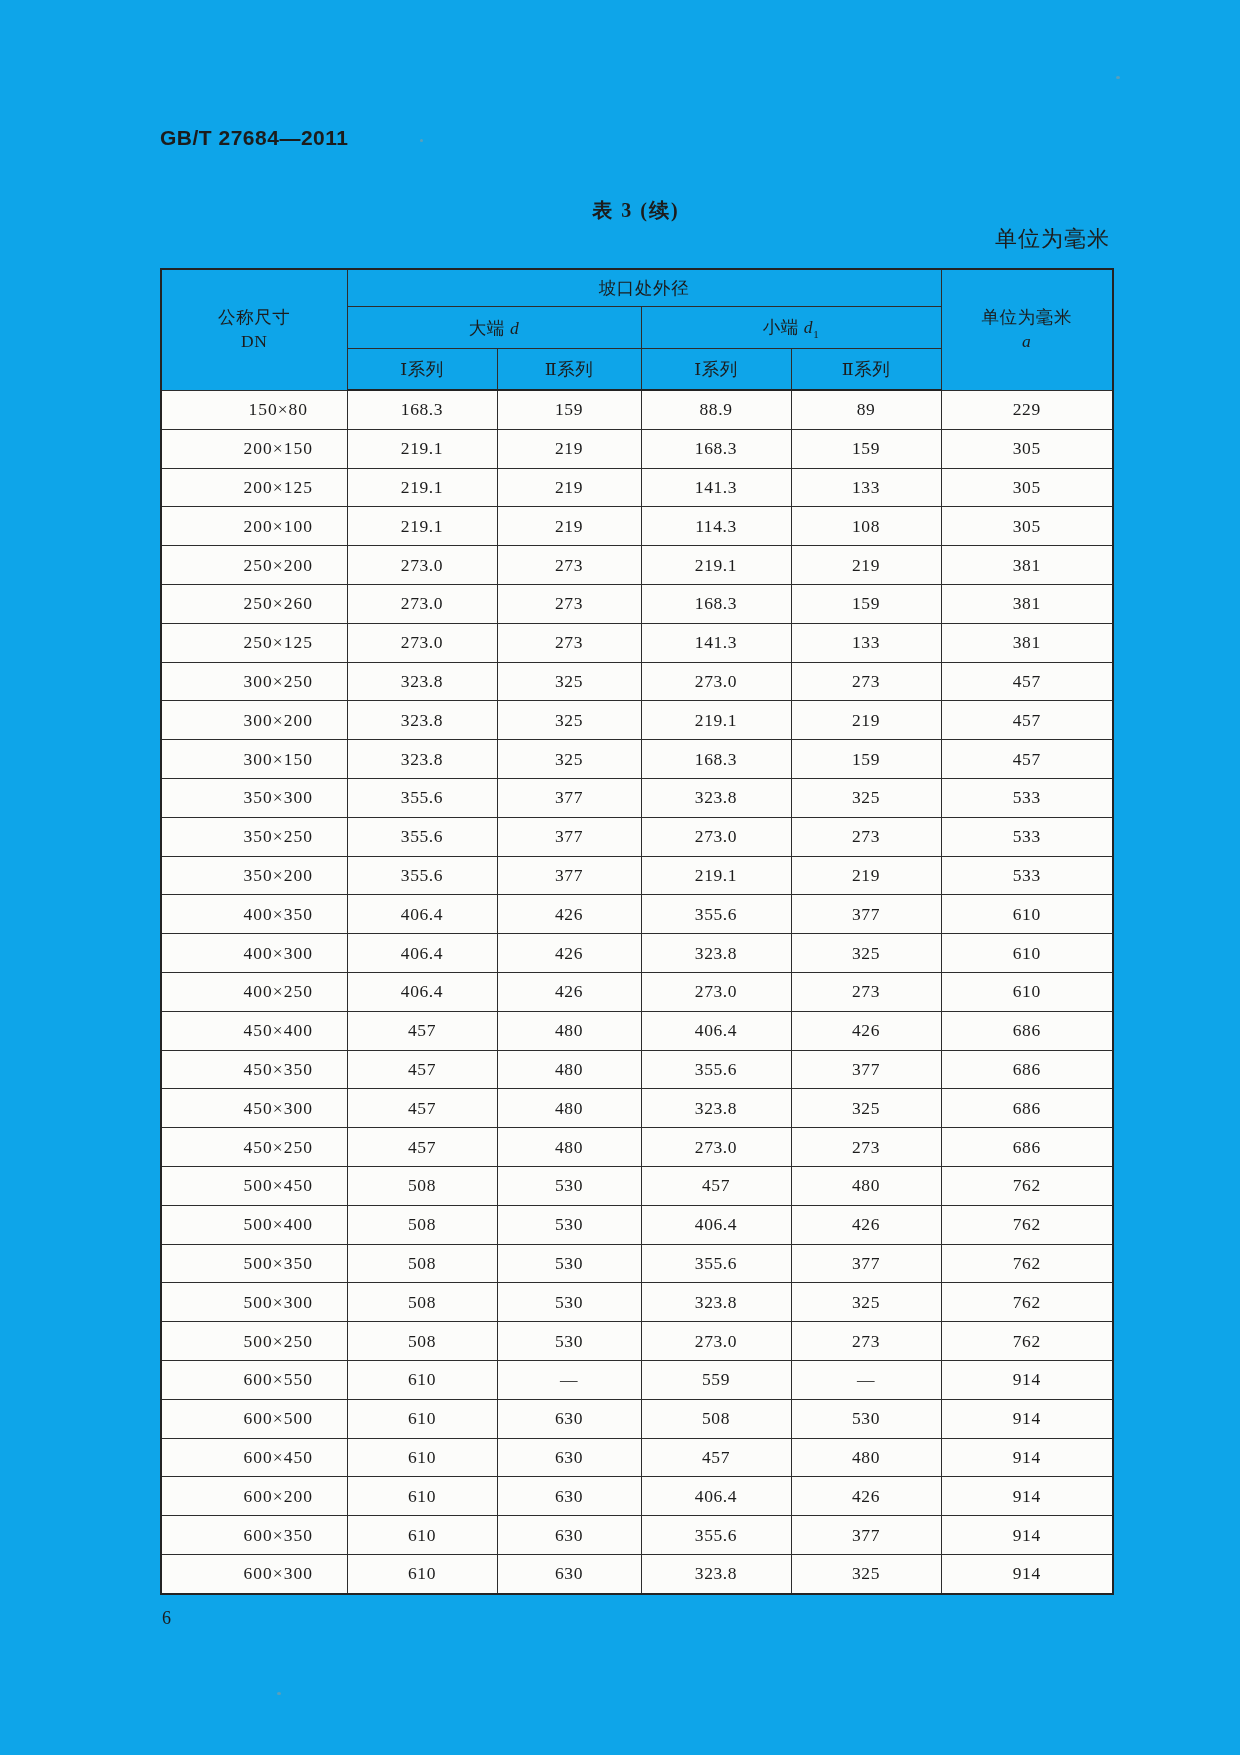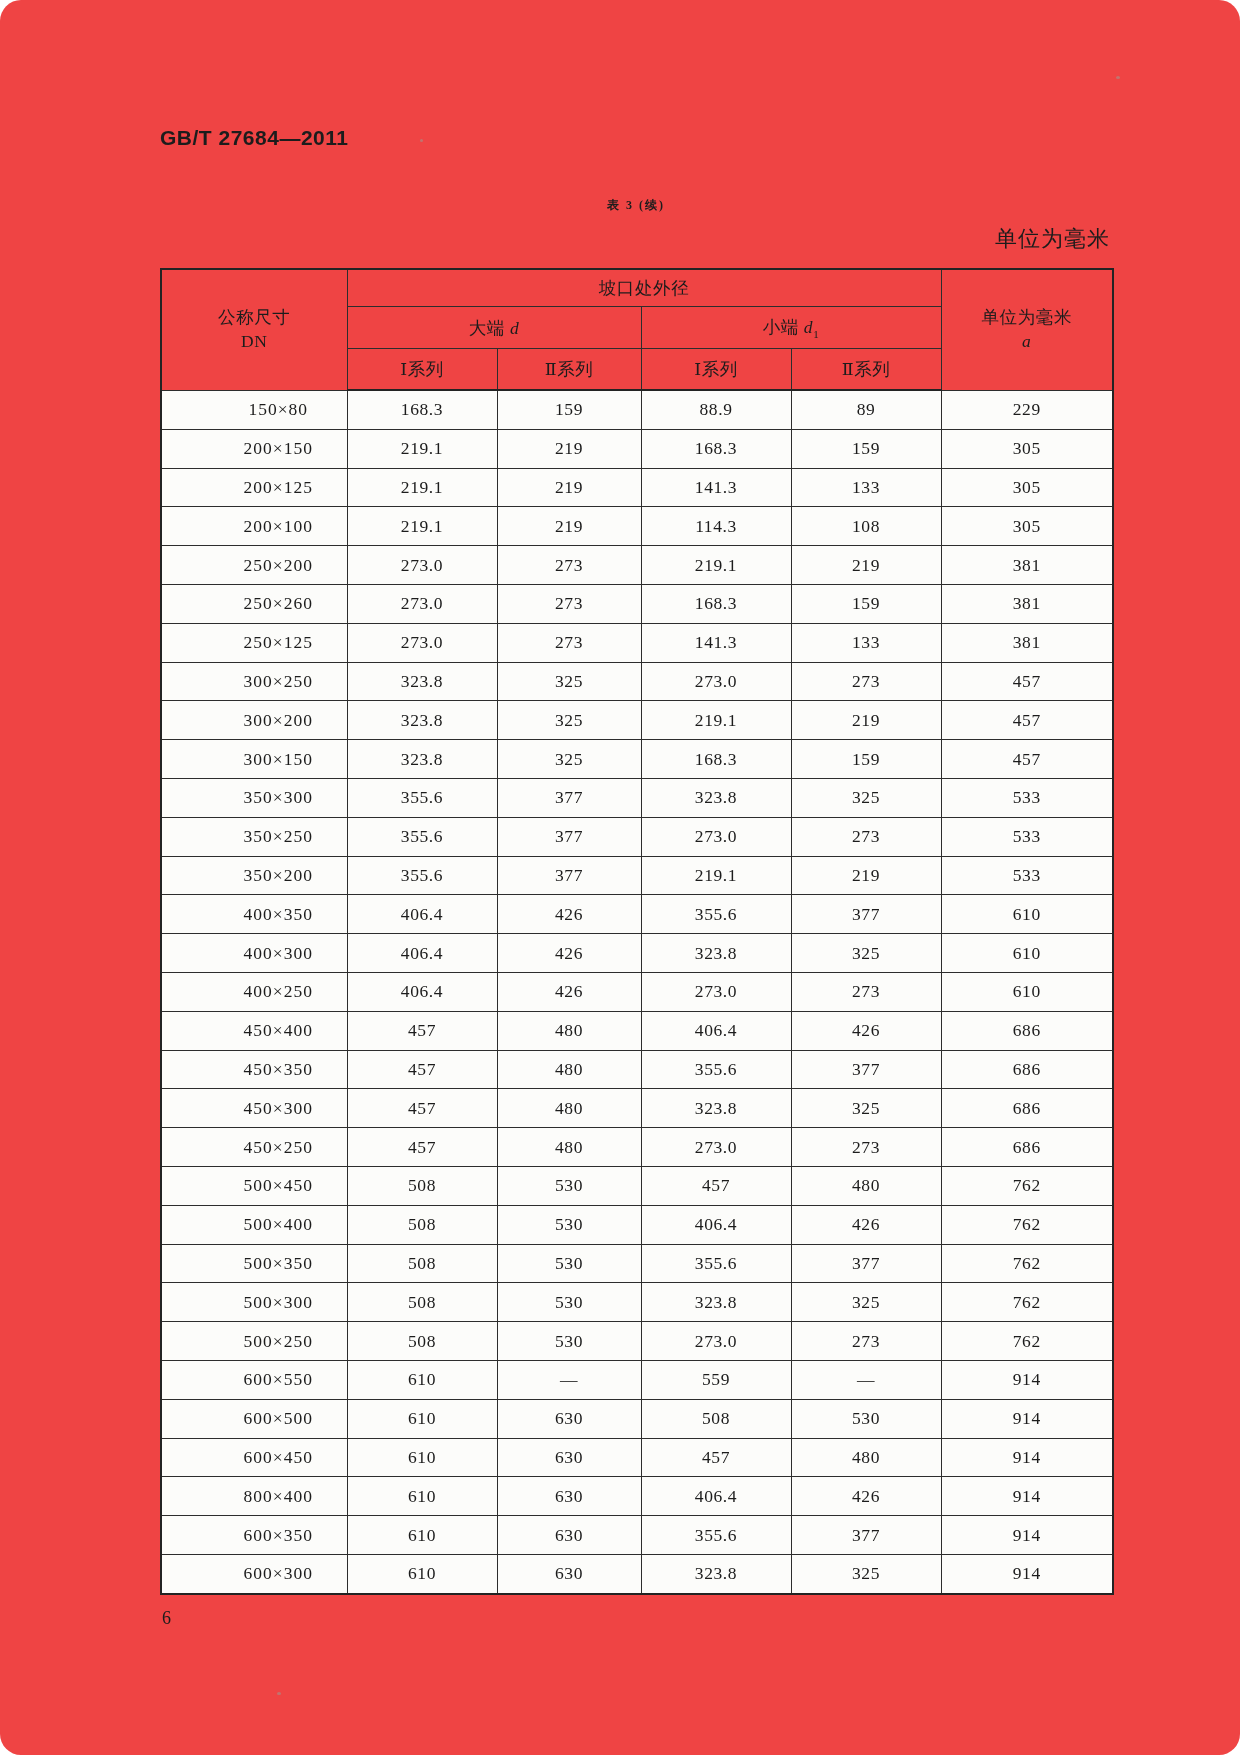--- a/index.html
+++ b/index.html
@@ -1,42 +1,41 @@
 <!DOCTYPE html>
 <html><head>
 <meta charset="utf-8">
 <style>
   html, body { margin: 0; padding: 0; background: #ffffff; }
   .sheet {
     position: relative;
     width: 1240px;
     height: 1755px;
-    background: #ef4444;
+    background: #0ea5e9;
     font-family: "Liberation Serif", "DejaVu Serif", serif;
     color: #1c1c1c;
     overflow: hidden;
-    border-radius: 21px;
   }
   .doc-code {
     position: absolute;
     left: 160px;
     top: 126px;
     font-family: "Liberation Sans", "DejaVu Sans", sans-serif;
     font-weight: bold;
     font-size: 21px;
     letter-spacing: 0.5px;
   }
   .caption-title {
     position: absolute;
     left: 160px;
     top: 197px;
     width: 952px;
     text-align: center;
     font-weight: bold;
-    font-size: 12px;
+    font-size: 20px;
     letter-spacing: 2px;
   }
   .unit-note {
     position: absolute;
     right: 130px;
     top: 224px;
     font-size: 22px;
     letter-spacing: 1px;
   }
   table.dim-table {
@@ -347,21 +346,21 @@
         </tr>
         <tr>
           <td class="dn-cell">600×450</td>
           <td>610</td>
           <td>630</td>
           <td>457</td>
           <td>480</td>
           <td>914</td>
         </tr>
         <tr>
-          <td class="dn-cell">800×400</td>
+          <td class="dn-cell">600×200</td>
           <td>610</td>
           <td>630</td>
           <td>406.4</td>
           <td>426</td>
           <td>914</td>
         </tr>
         <tr>
           <td class="dn-cell">600×350</td>
           <td>610</td>
           <td>630</td>

